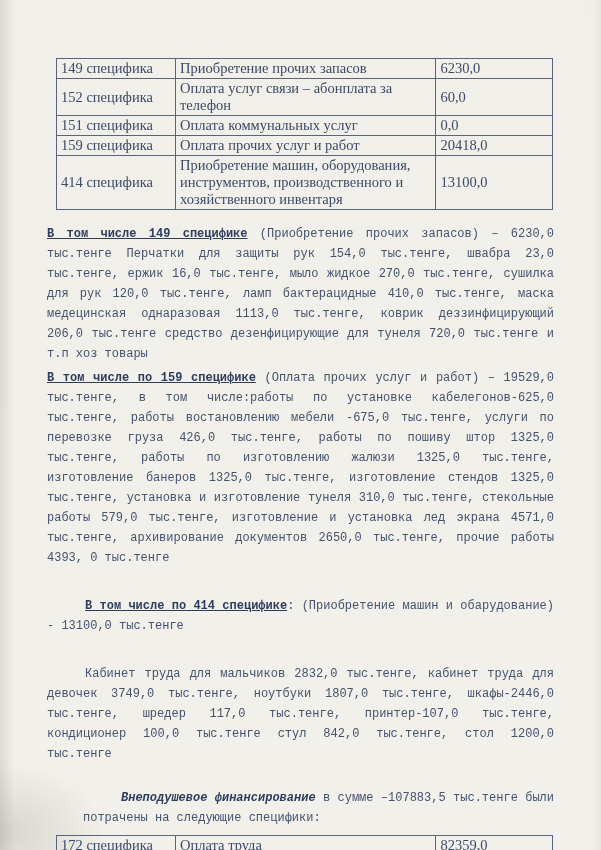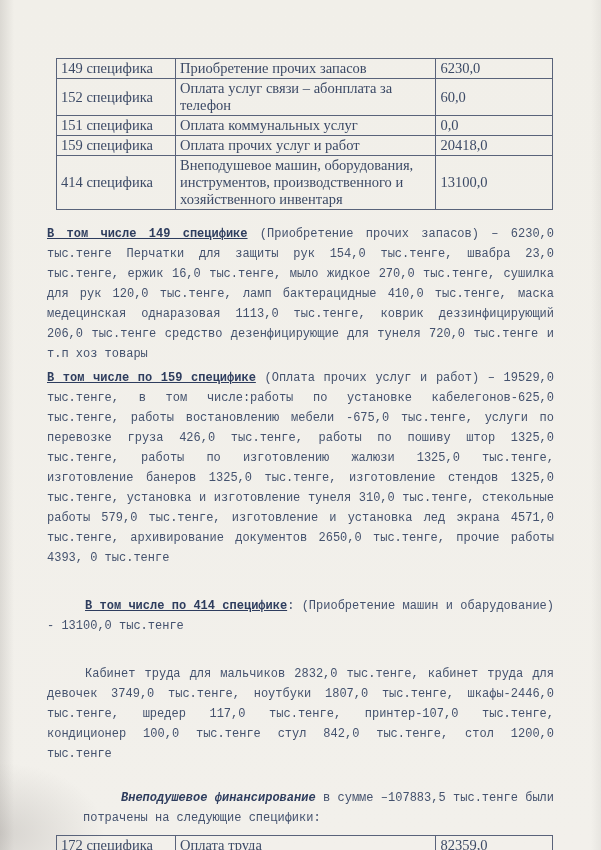--- a/index.html
+++ b/index.html
@@ -96,21 +96,21 @@
           <td>Оплата коммунальных услуг</td>
           <td>0,0</td>
         </tr>
         <tr>
           <td>159 специфика</td>
           <td>Оплата прочих услуг и работ</td>
           <td>20418,0</td>
         </tr>
         <tr>
           <td>414 специфика</td>
-          <td>Внеподушевое машин, оборудования, инструментов, производственного и хозяйственного инвентаря</td>
+          <td>Приобретение машин, оборудования, инструментов, производственного и хозяйственного инвентаря</td>
           <td>13100,0</td>
         </tr>
       </tbody>
   </table>
 
   <p class="para p149"><span class="h-bu">В том числе 149 специфике</span><span> (Приобретение прочих запасов) – 6230,0 тыс.тенге Перчатки для защиты рук 154,0 тыс.тенге, швабра 23,0 тыс.тенге, ержик 16,0 тыс.тенге, мыло жидкое 270,0 тыс.тенге, сушилка для рук 120,0 тыс.тенге, ламп бактерацидные 410,0 тыс.тенге, маска медецинская однаразовая 1113,0 тыс.тенге, коврик деззинфицирующий 206,0 тыс.тенге средство дезенфицирующие для тунеля 720,0 тыс.тенге и т.п хоз товары</span></p>
 
   <p class="para p159"><span class="h-bu">В том числе по 159 специфике</span><span> (Оплата прочих услуг и работ) – 19529,0 тыс.тенге, в том числе:работы по установке кабелегонов-625,0 тыс.тенге, работы востановлению мебели -675,0 тыс.тенге, услуги по перевозке груза 426,0 тыс.тенге, работы по пошиву штор 1325,0 тыс.тенге, работы по изготовлению жалюзи 1325,0 тыс.тенге, изготовление банеров 1325,0 тыс.тенге, изготовление стендов 1325,0 тыс.тенге, установка и изготовление тунеля 310,0 тыс.тенге, стекольные работы 579,0 тыс.тенге, изготовление и установка лед экрана 4571,0 тыс.тенге, архивирование документов 2650,0 тыс.тенге, прочие работы 4393, 0 тыс.тенге</span></p>
 
   <p class="para p414 indent"><span class="h-bu">В том числе по 414 специфике</span><span>: (Приобретение машин и обарудование) - 13100,0 тыс.тенге</span></p>

